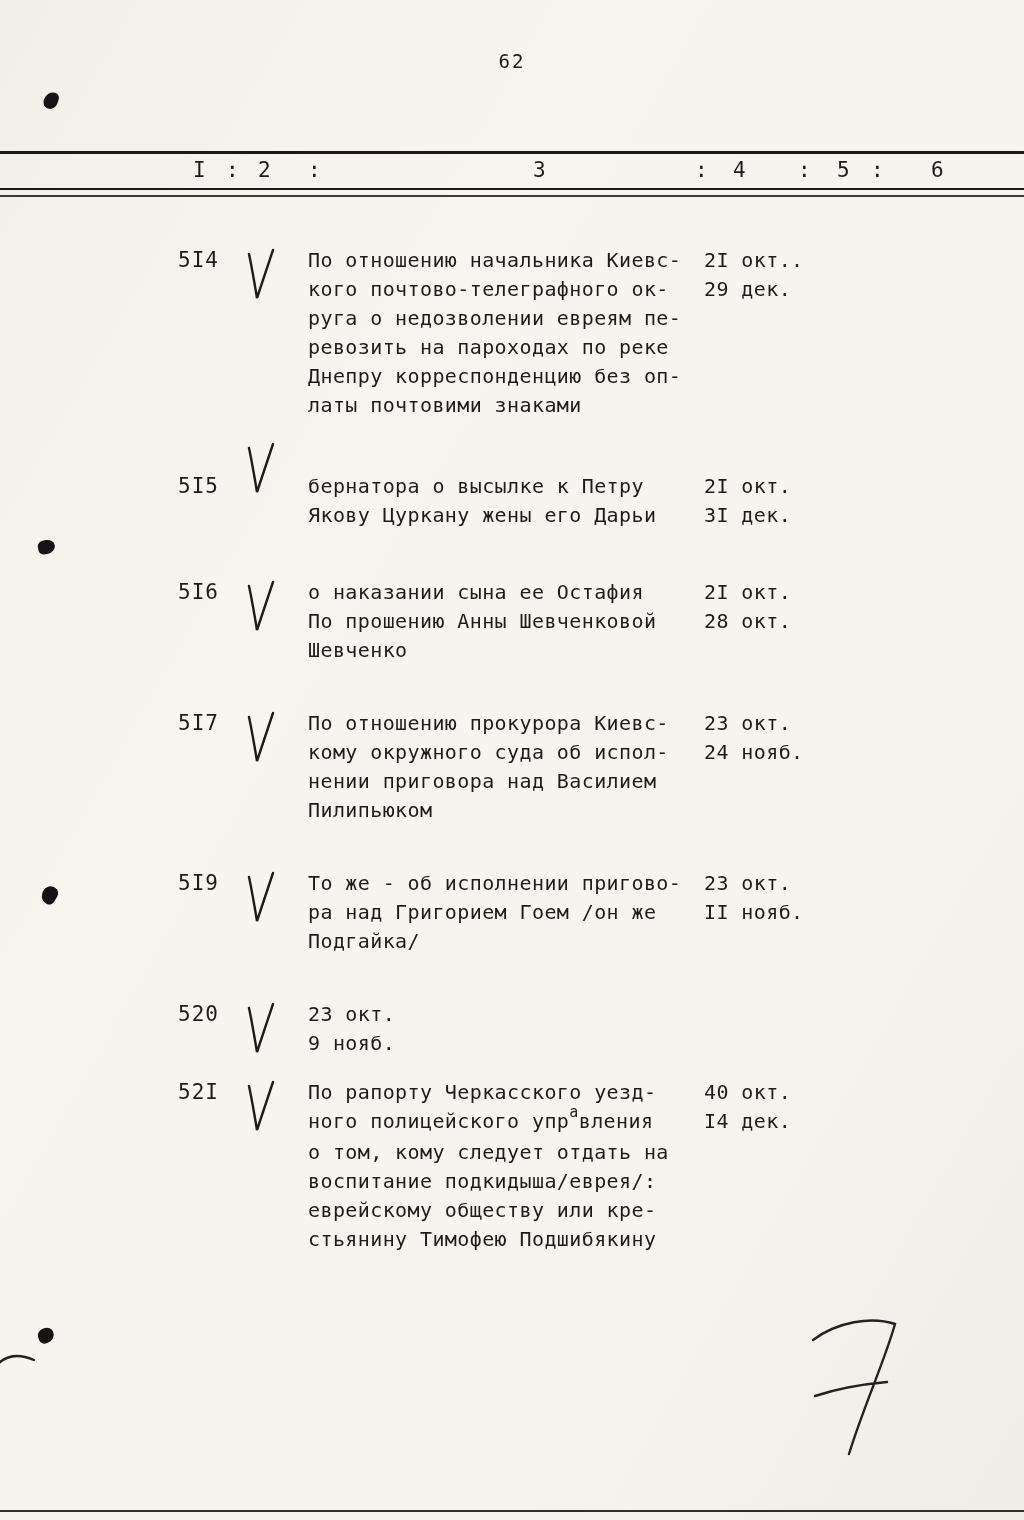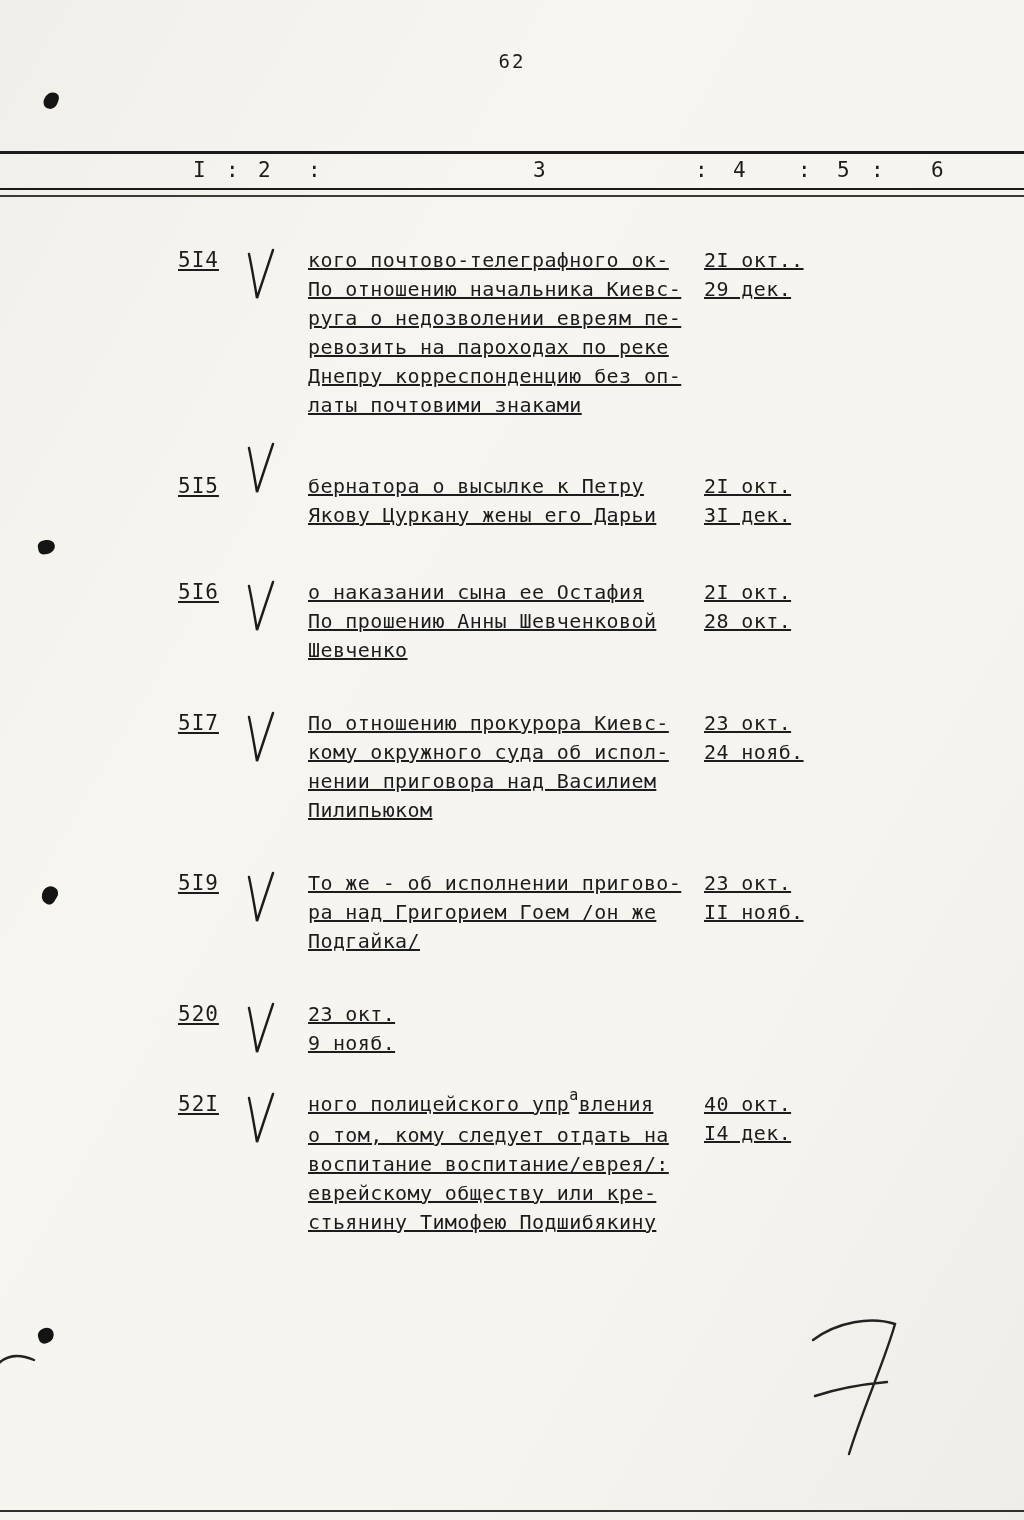--- a/index.html
+++ b/index.html
@@ -37,24 +37,23 @@
   .header-cols span:nth-child(9)  { left: 837px; }
   .header-cols span:nth-child(10) { left: 871px; }
   .header-cols span:nth-child(11) { left: 931px; }
 
   .entries { position: absolute; top: 246px; left: 178px; width: 740px; }
   .entry {
     display: grid;
     grid-template-columns: 64px 66px 396px 140px;
     margin-bottom: 44px;
     align-items: start;
-    text-decoration: underline;
   }
   .entry:nth-child(1) { margin-bottom: 52px; }
-  .entry:nth-child(6) { margin-bottom: 28px; }
+  .entry:nth-child(6) { margin-bottom: 16px; }
   .entry-number { font-size: 21px; line-height: 29px; letter-spacing: 1px; }
   .entry-mark { padding-top: 0; }
   .entry:nth-child(2) .entry-mark { transform: translateY(-32px); }
   .check-svg {
     width: 36px; height: 58px;
     stroke: #1c1c1c; stroke-width: 2.4; fill: none; stroke-linecap: round;
   }
   .entry-text div, .entry-dates div {
     font-size: 20px; line-height: 29px; letter-spacing: .4px; white-space: pre;
   }
@@ -102,22 +101,22 @@
 
   <div class="entries">
   <div class="entry">
     <div class="entry-number">5I4</div>
     <div class="entry-mark">
       <svg class="check-svg" viewBox="0 0 36 58">
         <path d="M7 8 C10 22 13 40 15 52 L31 4"></path>
       </svg>
     </div>
     <div class="entry-text">
+          <div>По отношению начальника Киевс-</div>
           <div>кого почтово-телеграфного ок-</div>
-          <div>По отношению начальника Киевс-</div>
           <div>руга о недозволении евреям пе-</div>
           <div>ревозить на пароходах по реке</div>
           <div>Днепру корреспонденцию без оп-</div>
           <div>латы почтовими знаками</div>
         </div>
     <div class="entry-dates">
           <div>2I окт..</div>
           <div>29 дек.</div>
         </div>
   </div>
@@ -208,23 +207,24 @@
   </div>
 
   <div class="entry">
     <div class="entry-number">52I</div>
     <div class="entry-mark">
       <svg class="check-svg" viewBox="0 0 36 58">
         <path d="M7 8 C10 22 13 40 15 52 L31 4"></path>
       </svg>
     </div>
     <div class="entry-text">
+          <div>По рапорту Черкасского уезд-</div>
           <div>ного полицейского упр<span class="sup">а</span>вления</div>
           <div>о том, кому следует отдать на</div>
-          <div>воспитание воспитание/еврея/:</div>
+          <div>воспитание подкидыша/еврея/:</div>
           <div>еврейскому обществу или кре-</div>
           <div>стьянину Тимофею Подшибякину</div>
         </div>
     <div class="entry-dates">
           <div>40 окт.</div>
           <div>I4 дек.</div>
         </div>
   </div>
 </div>
 

